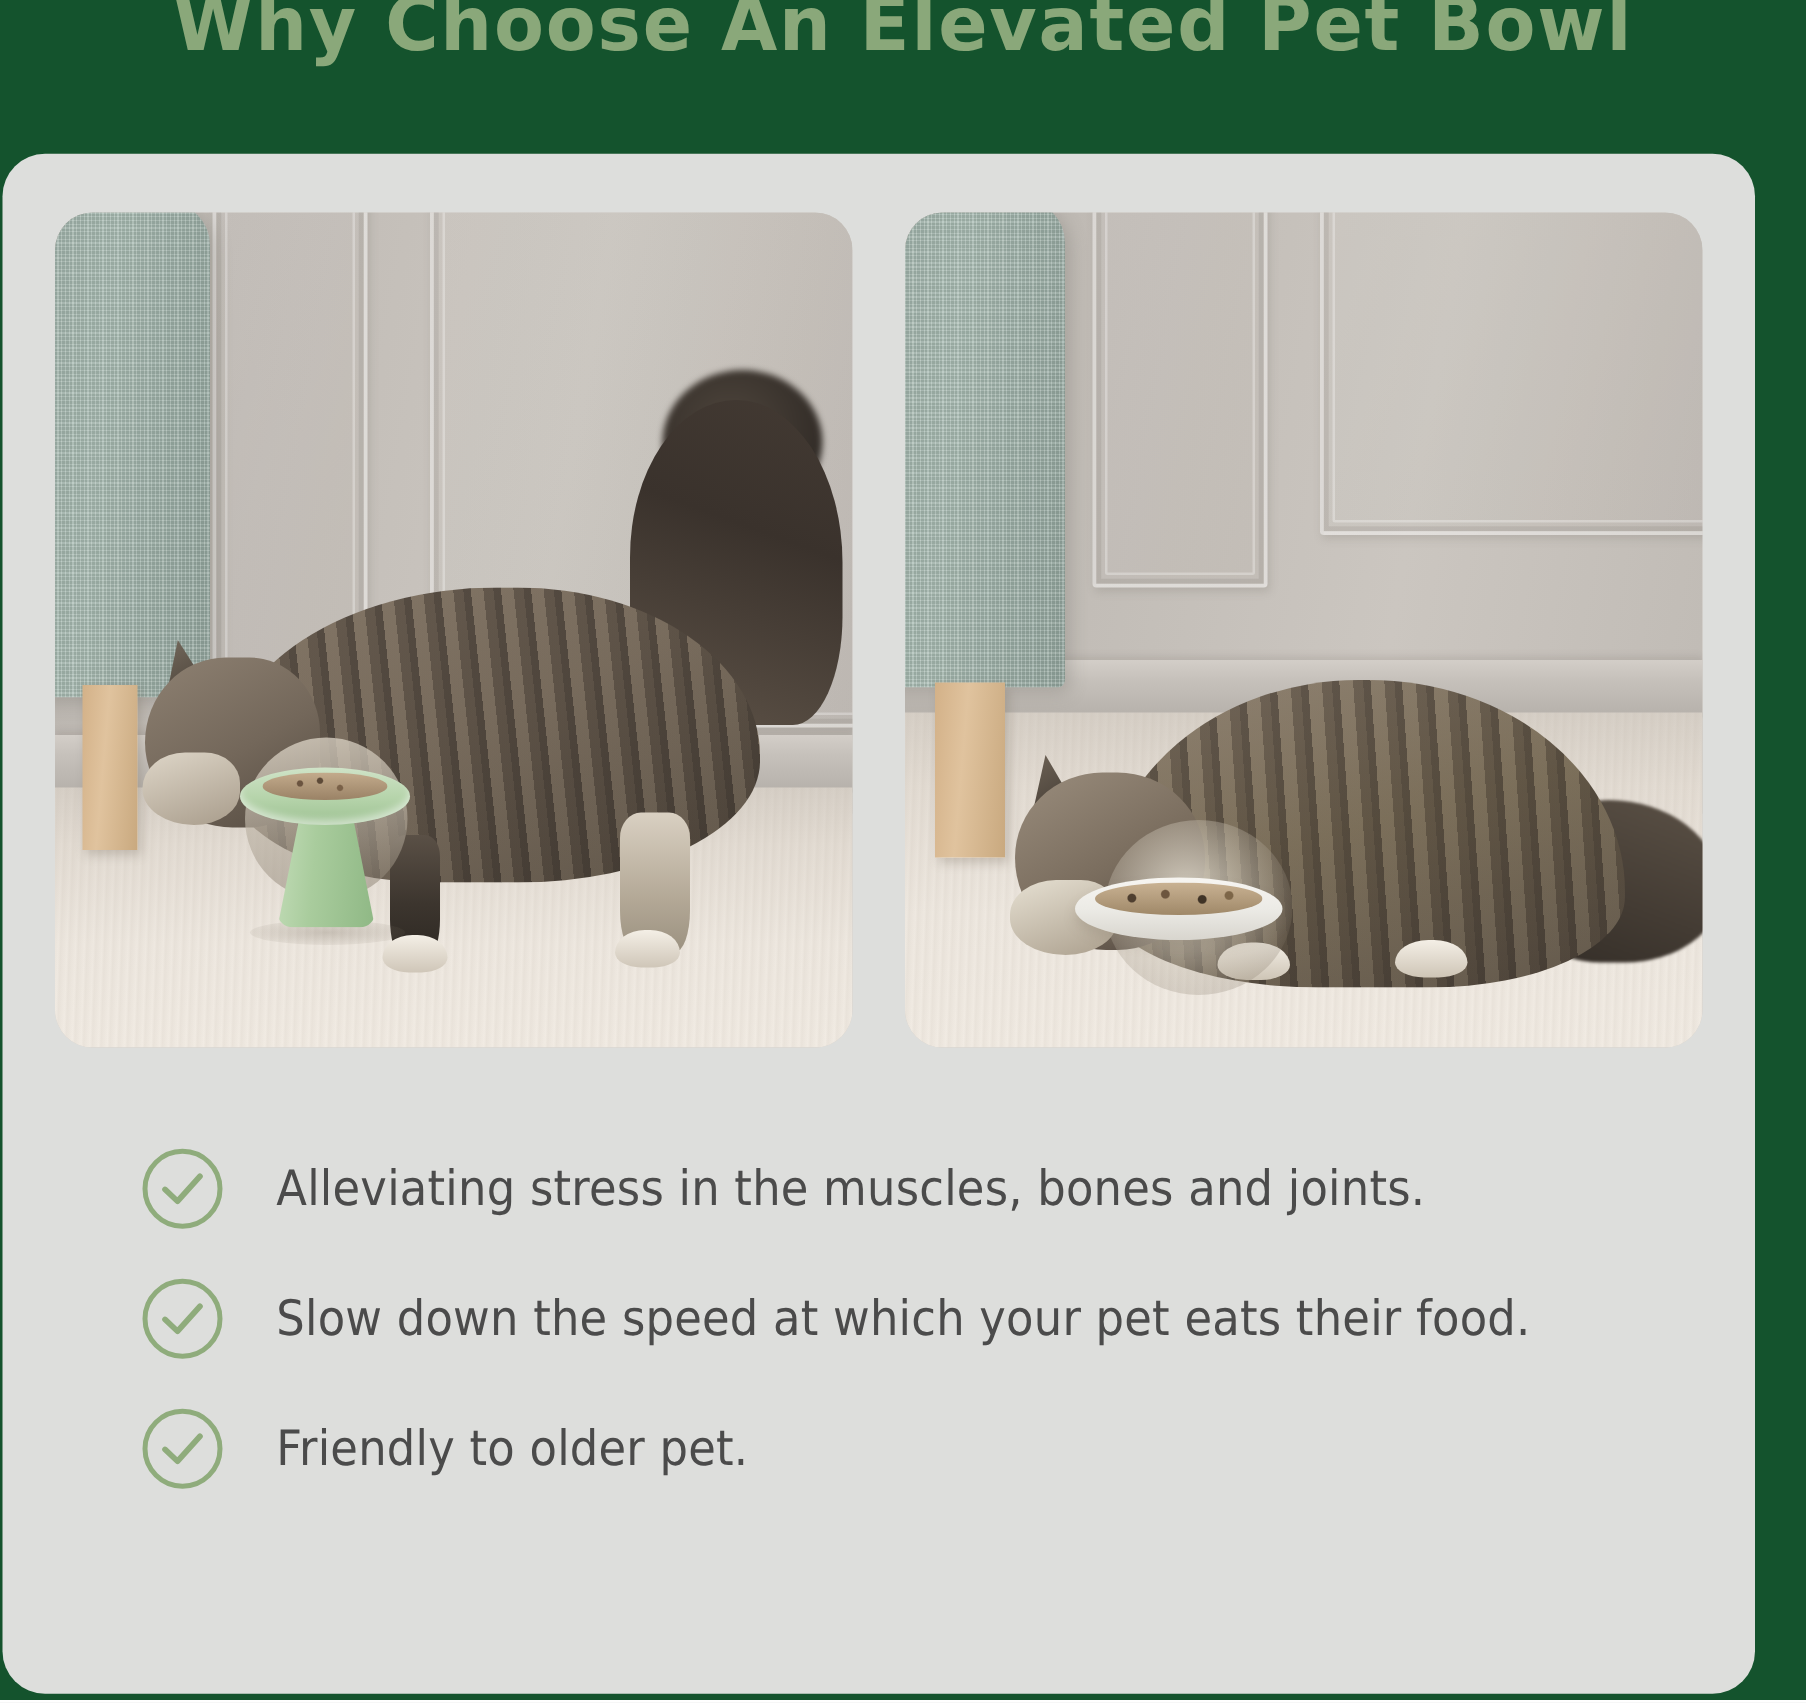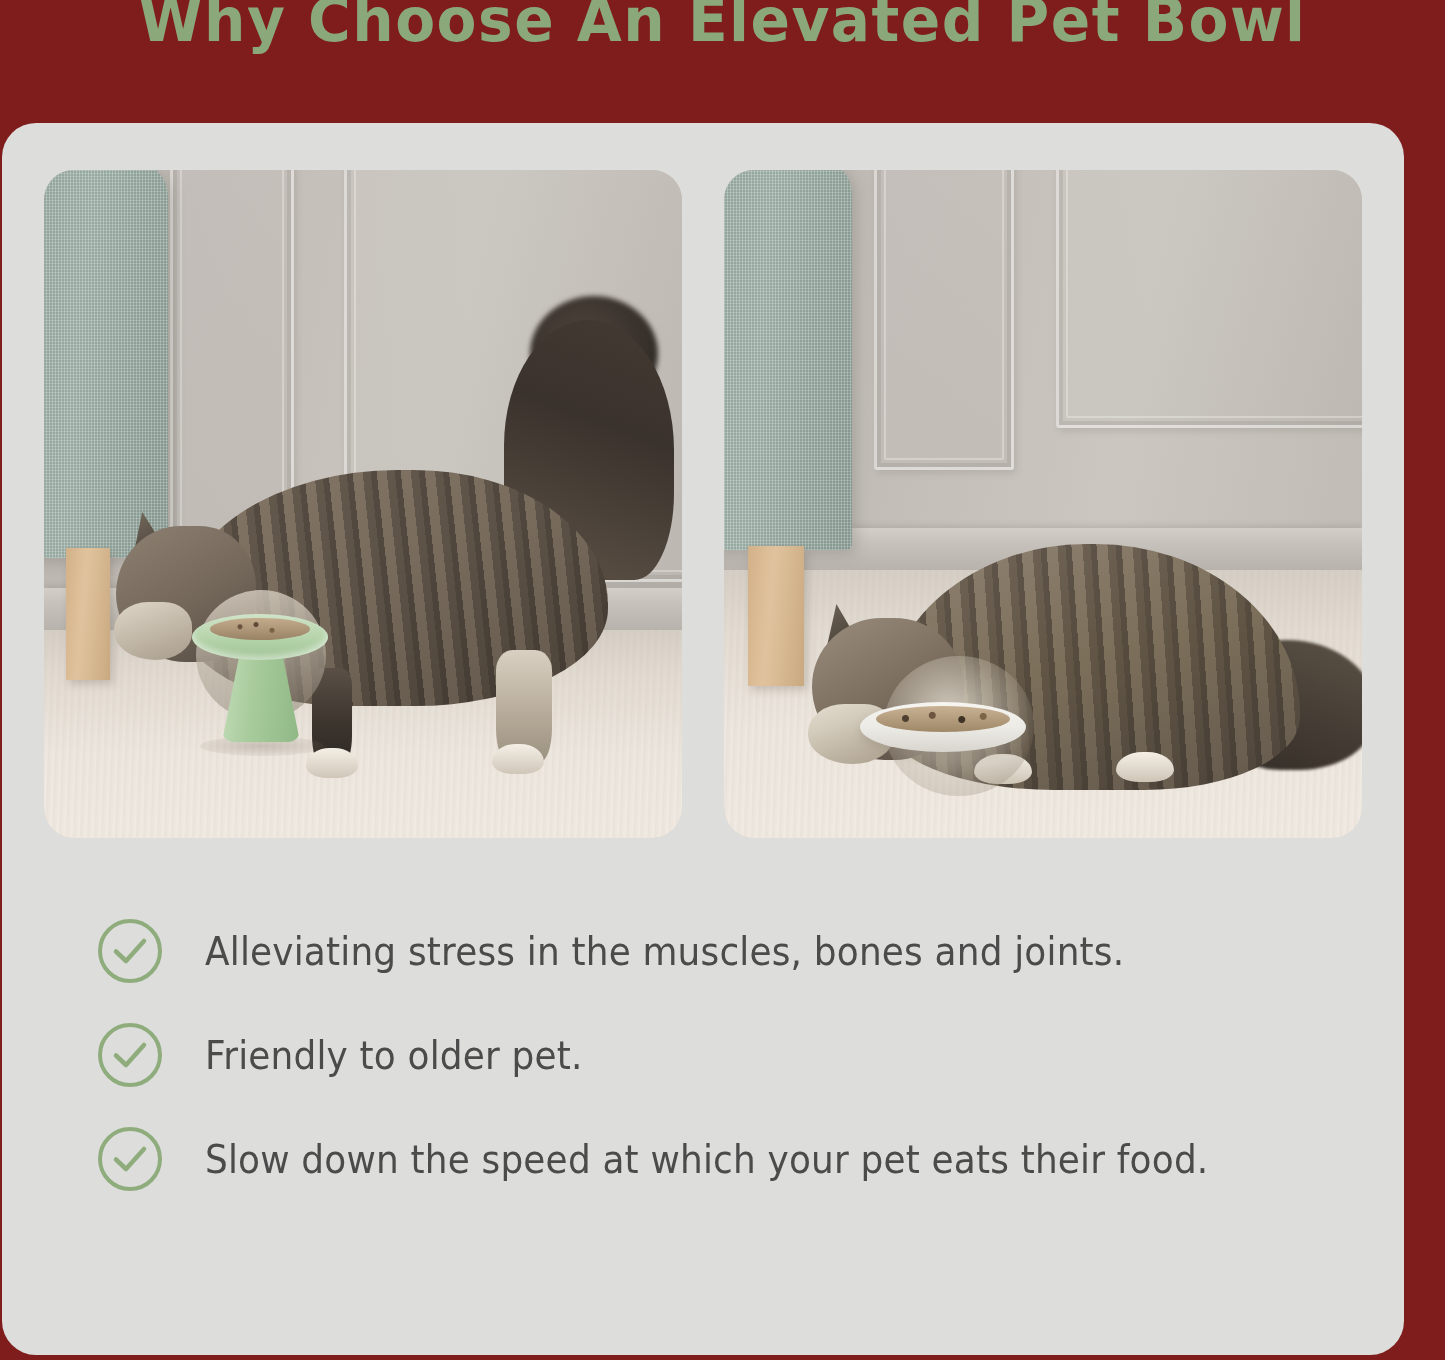--- a/index.html
+++ b/index.html
@@ -9,21 +9,21 @@
     height: 1362px;
     background: #ffffff;
     font-family: "Liberation Sans", sans-serif;
     overflow: hidden;
   }
 
   .page {
     position: relative;
     width: 1445px;
     height: 1360px;
-    background: #7f1d1d;
+    background: #14532d;
   }
 
   
   .title {
     position: absolute;
     left: 0;
     top: -14px;
     width: 1445px;
     text-align: center;
     font-family: "DejaVu Sans", sans-serif;
@@ -311,21 +311,21 @@
       radial-gradient(circle at 22% 48%, #4f3f30 3px, transparent 4px),
       radial-gradient(circle at 42% 36%, #6d563f 3px, transparent 4px),
       radial-gradient(circle at 64% 52%, #3f3326 3px, transparent 4px),
       radial-gradient(circle at 80% 40%, #7d6648 3px, transparent 4px),
       linear-gradient(180deg, #c9b293, #9f8868);
   }
 
   
   .features {
     position: absolute;
-    left: 94px;
+    left: 110px;
     top: 776px;
     width: 1290px;
   }
   .feature {
     display: flex;
     align-items: center;
     height: 104px;
   }
   .check-icon {
     flex: 0 0 auto;
@@ -425,29 +425,29 @@
         <span class="feature-text">Alleviating stress in the muscles, bones and joints.</span>
       </div>
 
       <div class="feature">
         <span class="check-icon">
           <svg viewBox="0 0 68 68">
             <circle cx="34" cy="34" r="30" fill="none" stroke="#8fac7c" stroke-width="4"></circle>
             <path d="M20 34.5 L30 44 L48 24" fill="none" stroke="#8fac7c" stroke-width="4.5" stroke-linecap="round" stroke-linejoin="round"></path>
           </svg>
         </span>
-        <span class="feature-text">Friendly to older pet.</span>
+        <span class="feature-text">Slow down the speed at which your pet eats their food.</span>
       </div>
 
       <div class="feature">
         <span class="check-icon">
           <svg viewBox="0 0 68 68">
             <circle cx="34" cy="34" r="30" fill="none" stroke="#8fac7c" stroke-width="4"></circle>
             <path d="M20 34.5 L30 44 L48 24" fill="none" stroke="#8fac7c" stroke-width="4.5" stroke-linecap="round" stroke-linejoin="round"></path>
           </svg>
         </span>
-        <span class="feature-text">Slow down the speed at which your pet eats their food.</span>
+        <span class="feature-text">Friendly to older pet.</span>
       </div>
 
 
     </div>
   </div>
 </div>
 
 </body></html>

